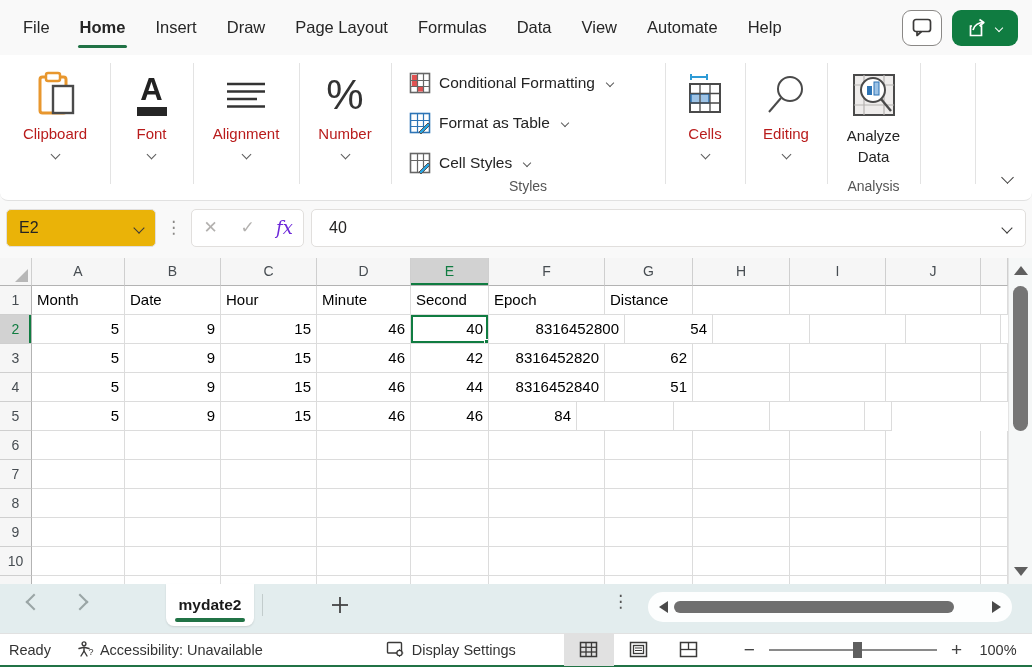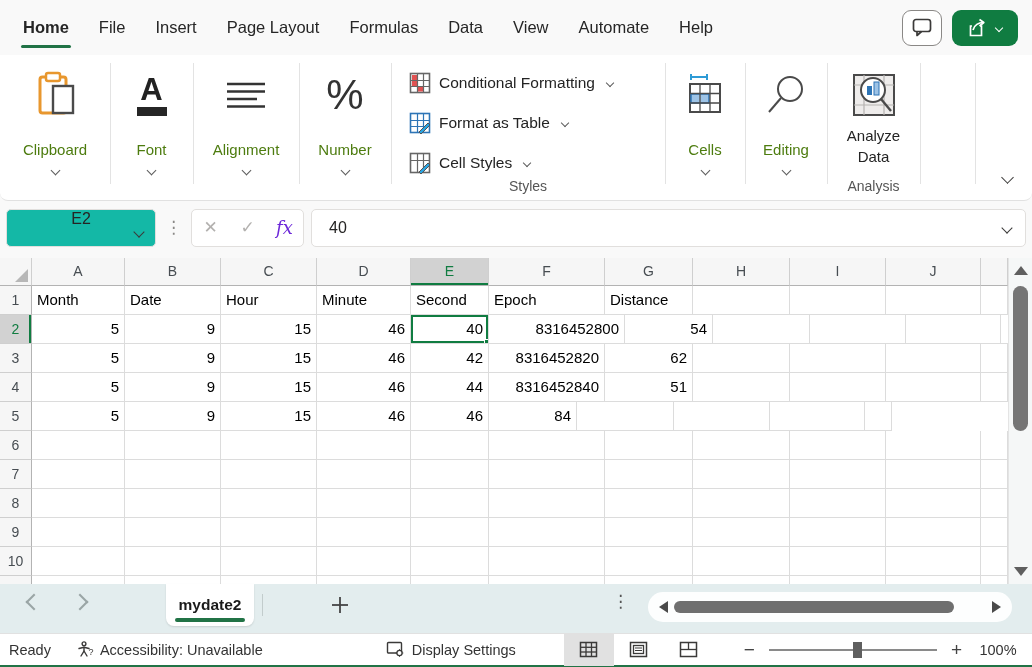--- a/index.html
+++ b/index.html
@@ -15,40 +15,40 @@
   .menu-item.active::after { content:""; position:absolute; left:13px; right:13px; bottom:7px; height:3px; border-radius:2px; background:#217346; }
   .menubar-right { margin-left:auto; display:flex; align-items:center; gap:10px; padding-right:14px; }
   .comment-btn { width:40px; height:36px; background:#fff; border:1px solid #8a8886; border-radius:9px; display:flex; align-items:center; justify-content:center; }
   .share-btn { width:66px; height:36px; background:#107c41; border:none; border-radius:9px; display:flex; align-items:center; justify-content:center; gap:7px; color:#fff; }
 
   
   .ribbon { position:relative; height:146px; background:#fff; border-bottom:1px solid #e1e1e1; border-radius:0 0 8px 8px; overflow:hidden; }
   .rsep { position:absolute; top:8px; bottom:16px; width:1px; background:#e3e3e3; }
   .rgroup { position:absolute; top:0; height:100%; display:flex; flex-direction:column; align-items:center; padding-top:12px; }
   .rgroup .ricon { height:56px; display:flex; align-items:center; justify-content:center; }
-  .rgroup .rlabel { font-size:15px; color:#4d7c0f; margin-top:18px; }
+  .rgroup .rlabel { font-size:15px; color:#b91c1c; margin-top:2px; }
   .chev { display:inline-block; width:7px; height:7px; border-right:1.7px solid #5c5c5c; border-bottom:1.7px solid #5c5c5c; transform:rotate(45deg); }
   .rgroup .chev { margin-top:9px; }
   .font-icon-a { font-size:31px; font-weight:600; color:#222; line-height:1; }
   .font-icon-bar { width:30px; height:9px; background:#262626; margin-top:2px; }
   .pct { font-size:42px; font-weight:300; color:#333; line-height:1; }
   .styles-group { position:absolute; left:391px; top:0; width:274px; height:100%; }
   .styles-item { display:flex; align-items:center; gap:8px; height:40px; padding-left:18px; font-size:15.5px; color:#242424; }
   .styles-item .chev { width:6px; height:6px; margin-left:4px; }
   .group-caption { position:absolute; bottom:6px; width:100%; text-align:center; font-size:14px; color:#555; }
   .analyze-label { font-size:15px; color:#242424; text-align:center; line-height:1.4; margin-top:2px; }
   .sen-label { display:flex; align-items:center; gap:6px; font-size:15.5px; color:#b3b1af; margin-top:50px; }
   .sen-chev { width:6px; height:6px; border-right:1.5px solid #777; border-bottom:1.5px solid #777; transform:rotate(-45deg); }
   .sen-frame { position:absolute; left:26px; top:4px; width:16px; height:64px; border:1px solid #d8d8d8; border-radius:4px; }
   .ribbon-collapse { position:absolute; right:12px; bottom:10px; width:26px; height:26px; display:flex; align-items:center; justify-content:center; }
   .ribbon-collapse .chev { width:9px; height:9px; border-color:#3b3a39; }
 
   
   .fbar { height:57px; background:#f9f9f9; display:flex; align-items:center; padding:0 6px 4px 6px; gap:7px; }
-  .name-box { width:150px; height:38px; background:#14b8a6; border:1px solid #e1dfdd; border-radius:5px; display:flex; align-items:center; padding:0 12px; font-size:16px;flex-direction:column; }
+  .name-box { width:150px; height:38px; background:#eab308; border:1px solid #e1dfdd; border-radius:5px; display:flex; align-items:center; padding:0 12px; font-size:16px; }
   .name-box .chev { margin-left:auto; width:8px; height:8px; border-color:#3b3a39; }
   .fbar-dots { color:#8a8886; font-size:17px; letter-spacing:0; padding:0 2px; }
   .fx-btns { height:38px; background:#fff; border:1px solid #e1dfdd; border-radius:5px; display:flex; align-items:center; }
   .fx-btn { width:37px; height:100%; display:flex; align-items:center; justify-content:center; font-size:17px; color:#b3b1af; }
   .fx-btn.fx { color:#6d28d9; font-family:"DejaVu Serif",serif; font-style:italic; font-size:18px; }
   .formula-input { flex:1; height:38px; background:#fff; border:1px solid #e1dfdd; border-radius:5px; display:flex; align-items:center; padding:0 14px 0 17px; font-size:16px; }
   .formula-input .chev { margin-left:auto; width:8px; height:8px; border-color:#3b3a39; }
 
   
   .grid { position:relative; height:326px; background:#fff; overflow:hidden; }
@@ -99,23 +99,24 @@
   .zoom-thumb { position:absolute; left:50%; top:-7px; width:9px; height:16px; background:#5f5f5f; }
   .zoom-label { width:56px; text-align:center; margin-right:6px; }
 </style>
 </head>
 <body>
 
 <div class="app">
 
   <div class="menubar">
     <div class="menu-items" id="menu-items">
+        <div class="menu-item">File</div>
         <div class="menu-item active">Home</div>
-        <div class="menu-item">File</div>
         <div class="menu-item">Insert</div>
+        <div class="menu-item">Draw</div>
         <div class="menu-item">Page Layout</div>
         <div class="menu-item">Formulas</div>
         <div class="menu-item">Data</div>
         <div class="menu-item">View</div>
         <div class="menu-item">Automate</div>
         <div class="menu-item">Help</div>
       </div>
     <div class="menubar-right">
       <button class="comment-btn">
         <svg width="20" height="19" viewBox="0 0 20 19">

